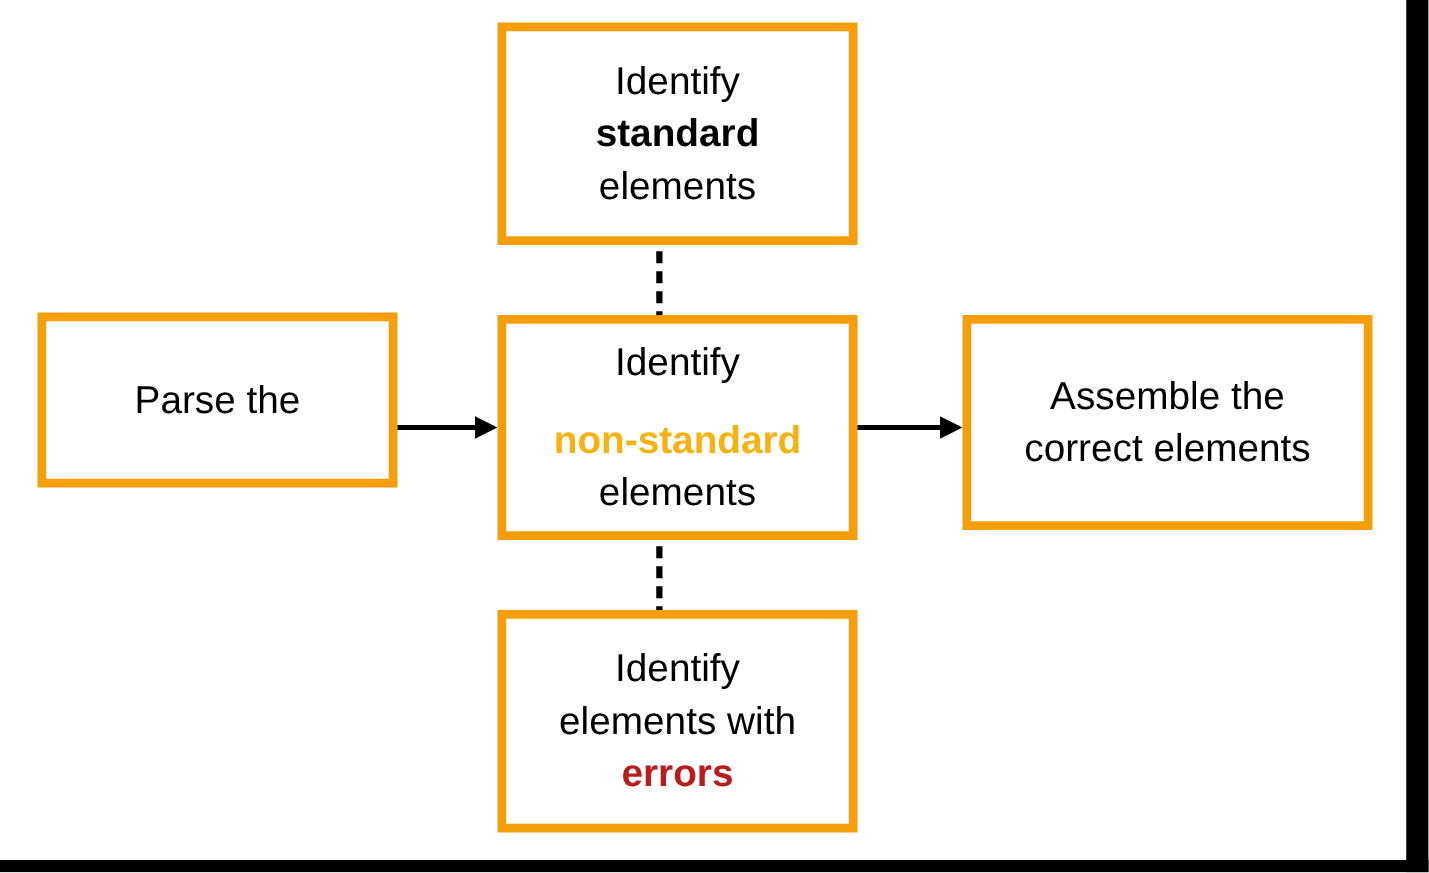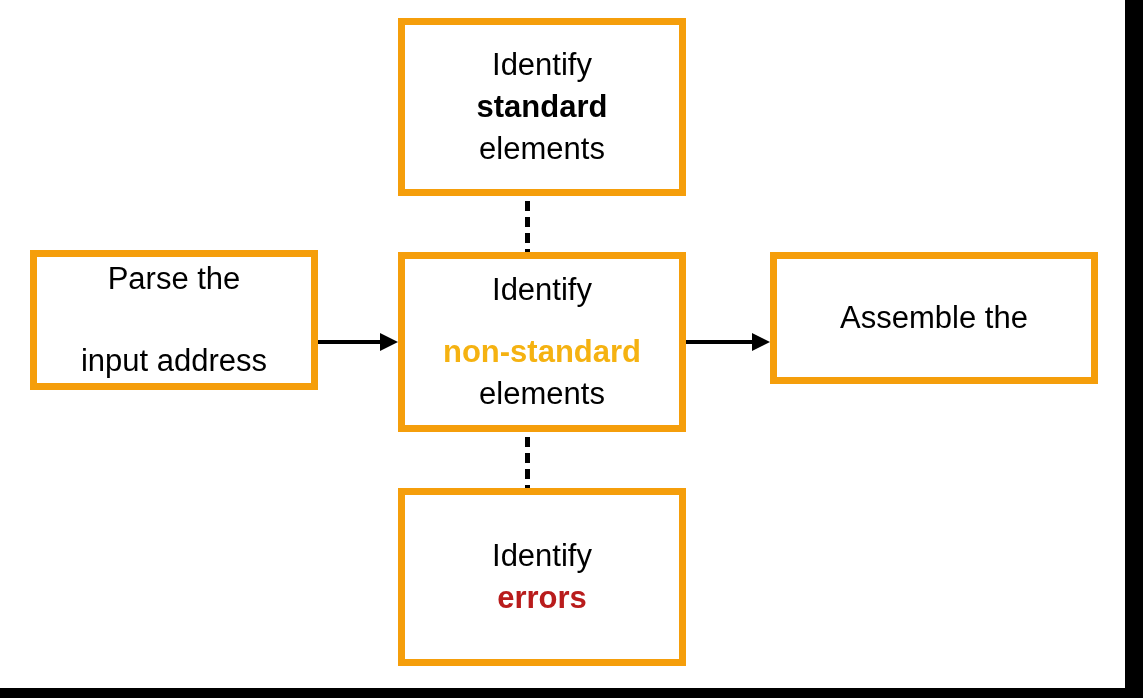--- a/index.html
+++ b/index.html
@@ -44,21 +44,21 @@
     line-height: 1.36;
   }
   .node .line { display: block; white-space: nowrap; }
   .node .em-standard { font-weight: bold; color: #000000; }
   .node .em-nonstandard { font-weight: bold; color: #F5B211; margin-top: 20px; }
   .node .em-errors { font-weight: bold; color: #b91c1c; }
 
   #node-standard     { left: 398px; top: 18px;  width: 288px; height: 178px; }
   #node-parse        { left: 30px;  top: 250px; width: 288px; height: 140px; gap: 40px; }
   #node-nonstandard  { left: 398px; top: 252px; width: 288px; height: 180px; }
-  #node-assemble     { left: 770px; top: 252px; width: 328px; height: 132px; }
+  #node-assemble     { left: 770px; top: 252px; width: 328px; height: 172px; }
   #node-errors       { left: 398px; top: 488px; width: 288px; height: 178px; }
 
   
   .connector { position: absolute; }
 
   .arrow-h { height: 22px; }
   .arrow-h .shaft {
     position: absolute;
     left: 0;
     top: 9px;
@@ -96,35 +96,36 @@
 <div id="canvas">
 
   <div class="node" id="node-standard">
     <span class="line">Identify</span>
     <span class="line em-standard">standard</span>
     <span class="line">elements</span>
   </div>
 
   <div class="node" id="node-parse">
     <span class="line">Parse the</span>
-    <span class="line">input address</span>
   </div>
 
   <div class="node" id="node-nonstandard">
     <span class="line">Identify</span>
     <span class="line em-nonstandard">non-standard</span>
     <span class="line">elements</span>
   </div>
 
   <div class="node" id="node-assemble">
     <span class="line">Assemble the</span>
+    <span class="line">correct elements</span>
   </div>
 
   <div class="node" id="node-errors">
     <span class="line">Identify</span>
+    <span class="line">elements with</span>
     <span class="line em-errors">errors</span>
   </div>
 
   <div class="connector arrow-h" id="arrow-parse-to-nonstandard">
     <span class="shaft"></span>
     <span class="head"></span>
   </div>
 
   <div class="connector arrow-h" id="arrow-nonstandard-to-assemble">
     <span class="shaft"></span>

